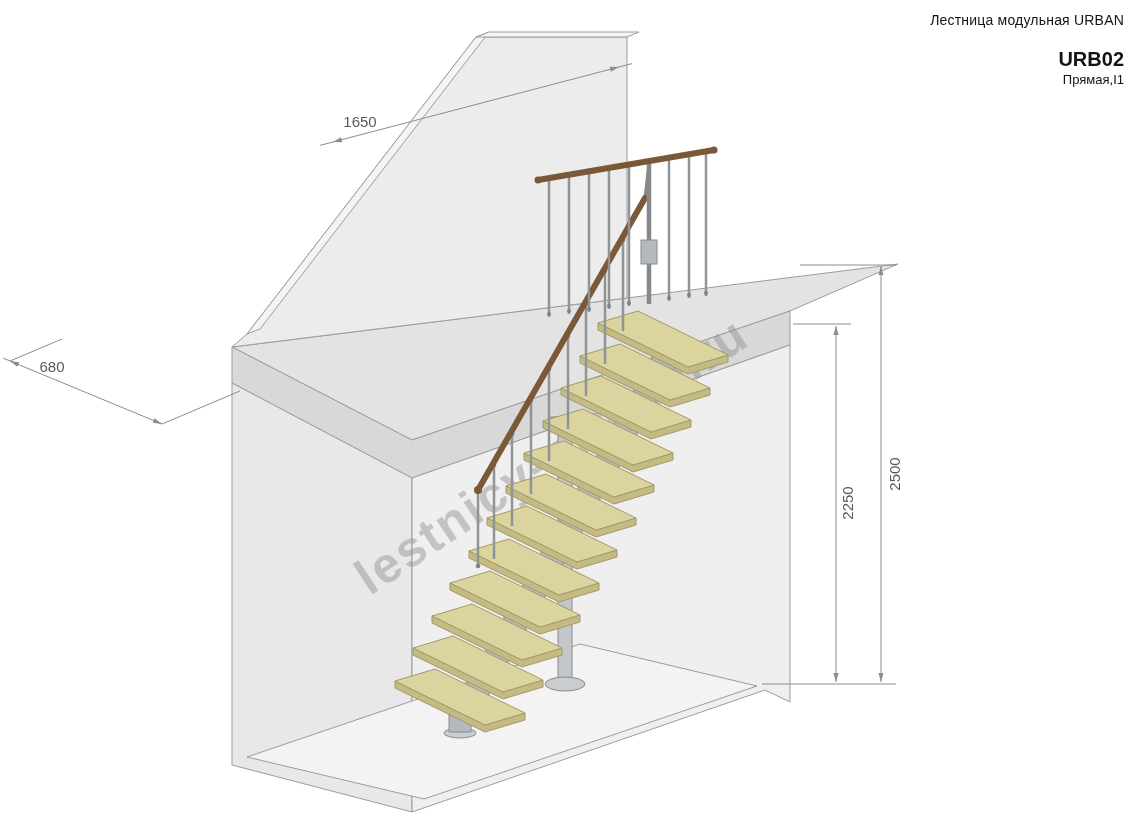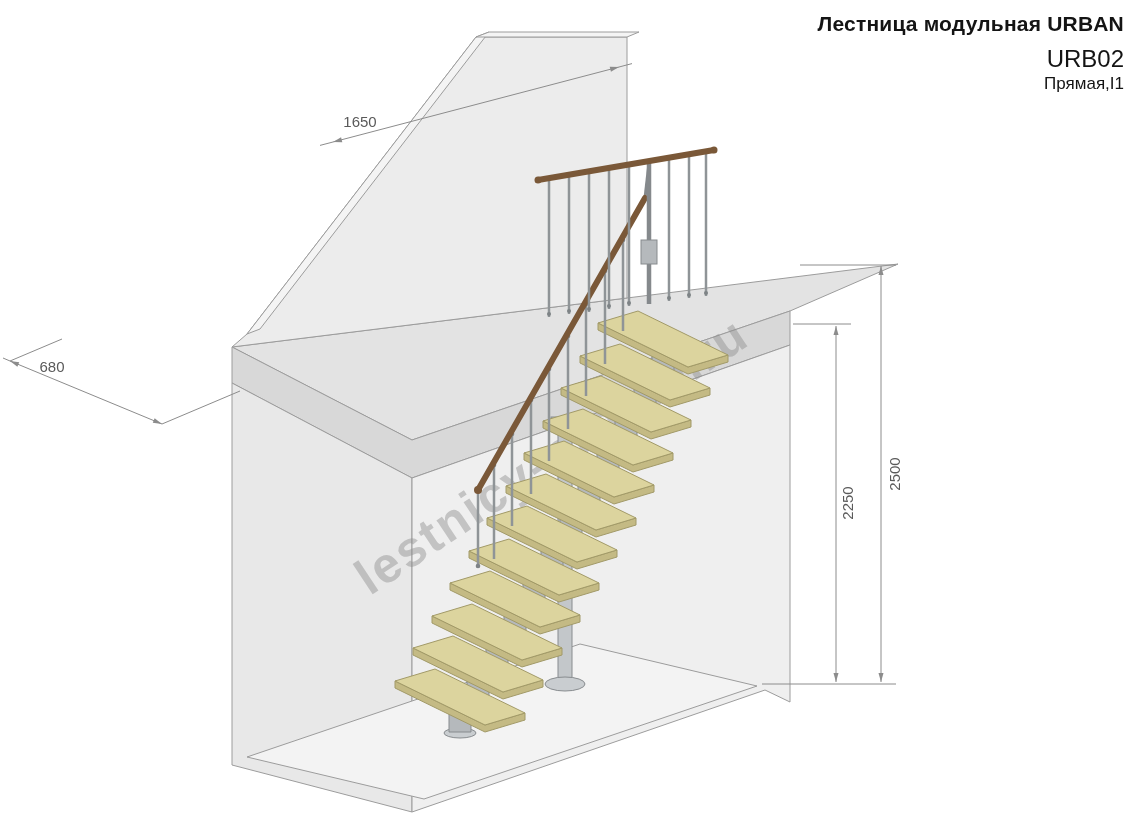--- a/index.html
+++ b/index.html
@@ -11,23 +11,23 @@
     font-family:"Liberation Sans",sans-serif;
   }
   .drawing{position:absolute;top:0;left:0;}
   .title-block{
     position:absolute;
     top:12px;
     right:8px;
     text-align:right;
     color:#141414;
   }
-  .tb-line1{font-size:21px;letter-spacing:.2px;font-weight:bold;}
-  .tb-model{font-size:24px;font-weight:normal;margin-top:9px;}
-  .tb-sub{font-size:17px;line-height:1.35;}
+  .tb-line1{font-size:14px;letter-spacing:.2px;}
+  .tb-model{font-size:20px;font-weight:bold;margin-top:20px;}
+  .tb-sub{font-size:13px;line-height:1.35;}
   .dim-text{font-size:15px;fill:#5a5a5a;font-family:"Liberation Sans",sans-serif;}
   .wm{
     font-family:"Liberation Sans",sans-serif;
     font-weight:bold;
     font-size:50px;
     letter-spacing:2px;
     fill:#8e8e8e;
     opacity:.45;
   }
 </style>

